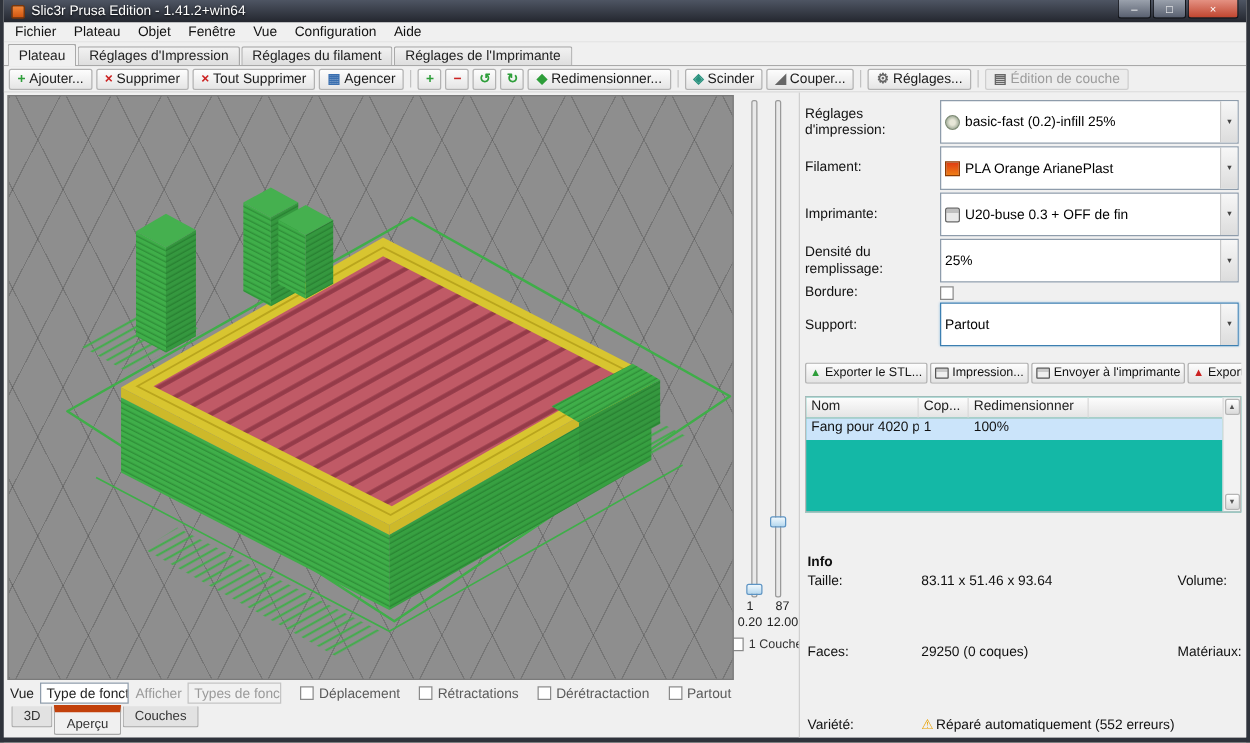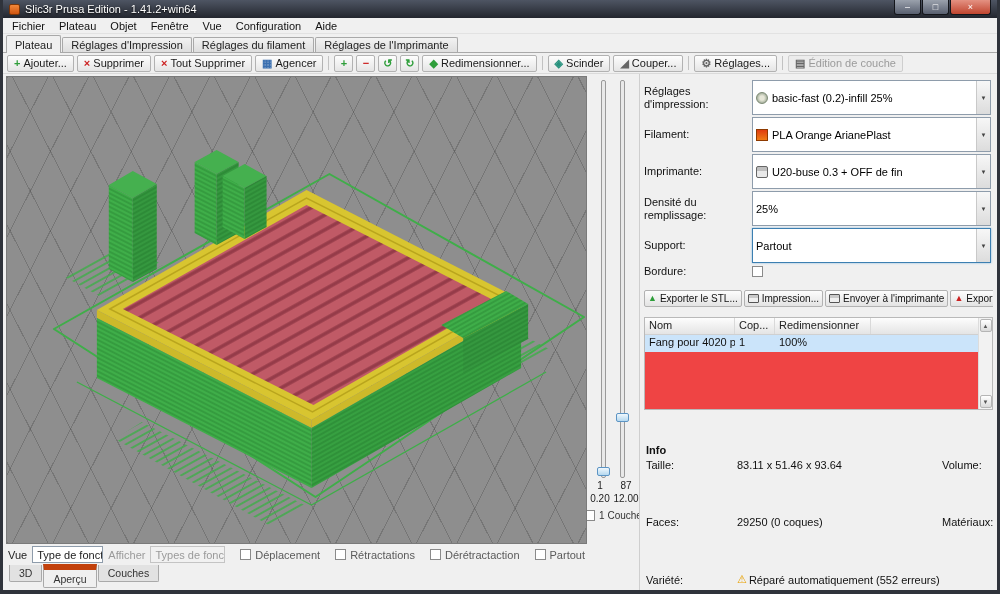--- a/index.html
+++ b/index.html
@@ -90,21 +90,21 @@
   .cicon.swatch{background:linear-gradient(#e03c10,#ef7d16);border:1px solid #8e3a00;}
   .cicon.printer{background:linear-gradient(#bfbfbf 0 35%,#e9e9e9 35%);border:1px solid #666;border-radius:2px;}
 
   .btnrow{display:flex;gap:2px;margin:12px 4px 4px 4px;overflow:hidden;}
   .abtn{display:flex;align-items:center;gap:3px;font-size:10px;padding:2px 3px;border:1px solid #b2b2b2;
     border-radius:2px;background:linear-gradient(#fdfdfd,#e3e3e3);white-space:nowrap;color:#111;}
   .tri{font-size:9px;line-height:1;}
   .tri.green{color:#2e9e3a;} .tri.red{color:#cc2222;}
   .pico{width:11px;height:9px;background:linear-gradient(#c9c9c9 0 40%,#efefef 40%);border:1px solid #555;border-radius:1px;flex:0 0 auto;}
 
-  .tablewrap{margin:6px 4px 0 4px;flex:1;border:1px solid #b9b9b9;background:#ef4444;position:relative;
+  .tablewrap{margin:6px 4px 0 4px;flex:1;border:1px solid #b9b9b9;background:#14b8a6;position:relative;
     display:flex;flex-direction:column;min-height:0;}
   .thead{display:flex;height:17px;background:linear-gradient(#fdfdfd,#e4e4e4);border-bottom:1px solid #d0d0d0;
     font-size:11px;color:#222;flex:0 0 auto;padding-right:14px;}
   .th{padding:1px 4px;border-right:1px solid #d9d9d9;overflow:hidden;white-space:nowrap;}
   .c-name{width:90px;flex:0 0 auto;} .c-cop{width:40px;flex:0 0 auto;} .c-scale{width:96px;flex:0 0 auto;}
   .c-fill{flex:1;border-right:none;}
   .trow{display:flex;height:17px;font-size:11px;background:#cbe4fa;color:#111;flex:0 0 auto;margin-right:14px;}
   .td{padding:1px 4px;overflow:hidden;white-space:nowrap;}
   .vscroll{position:absolute;right:0;top:0;bottom:0;width:14px;background:#f2f2f2;border-left:1px solid #dcdcdc;
     display:flex;flex-direction:column;justify-content:space-between;align-items:center;}
@@ -369,30 +369,30 @@
 
       <div class="form-row">
         <span class="flabel">Densité du remplissage:</span>
         <span class="combo">
           <span>25%</span>
           <span class="arrow">▼</span>
         </span>
       </div>
 
       <div class="form-row">
+        <span class="flabel">Bordure:</span>
+        <span class="cb"></span>
+      </div>
+
+      <div class="form-row">
         <span class="flabel">Support:</span>
         <span class="combo focused">
           <span>Partout</span>
           <span class="arrow">▼</span>
         </span>
-      </div>
-
-      <div class="form-row">
-        <span class="flabel">Bordure:</span>
-        <span class="cb"></span>
       </div>
 
       <div class="btnrow">
         <span class="abtn">
           <span class="tri green">▲</span>
           <span>Exporter le STL...</span>
         </span>
         <span class="abtn">
           <span class="pico"></span>
           <span>Impression...</span>

